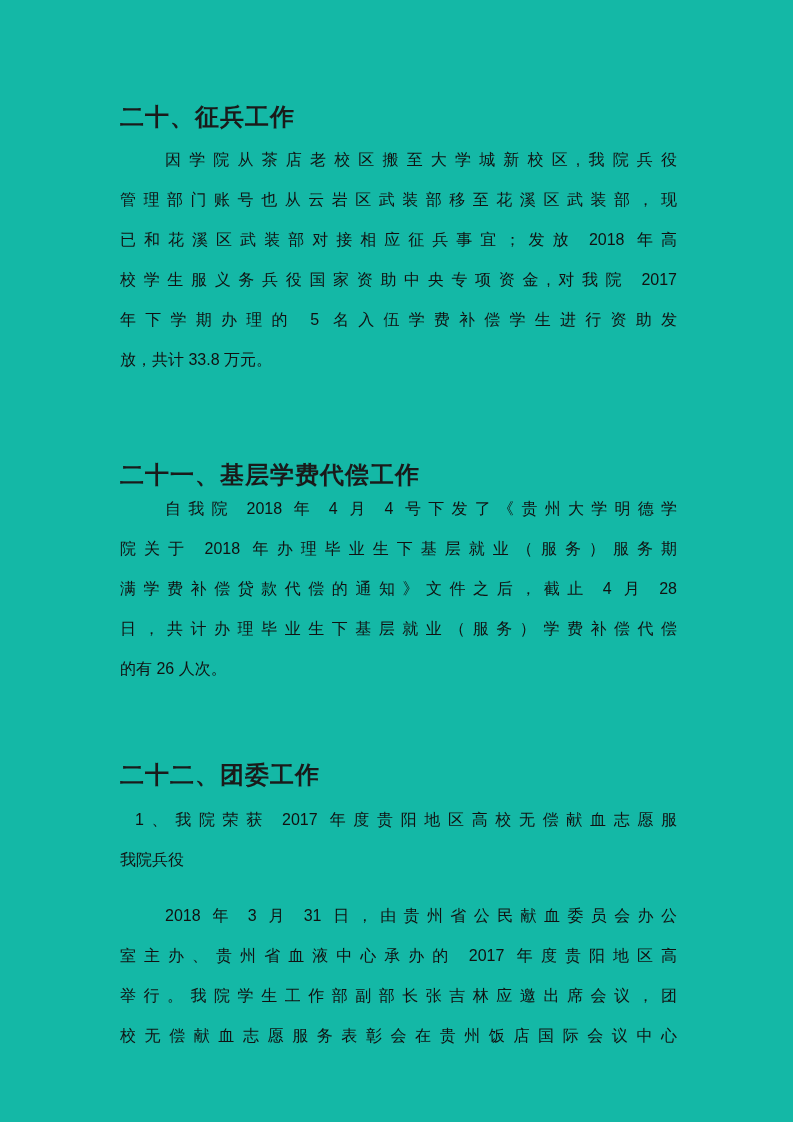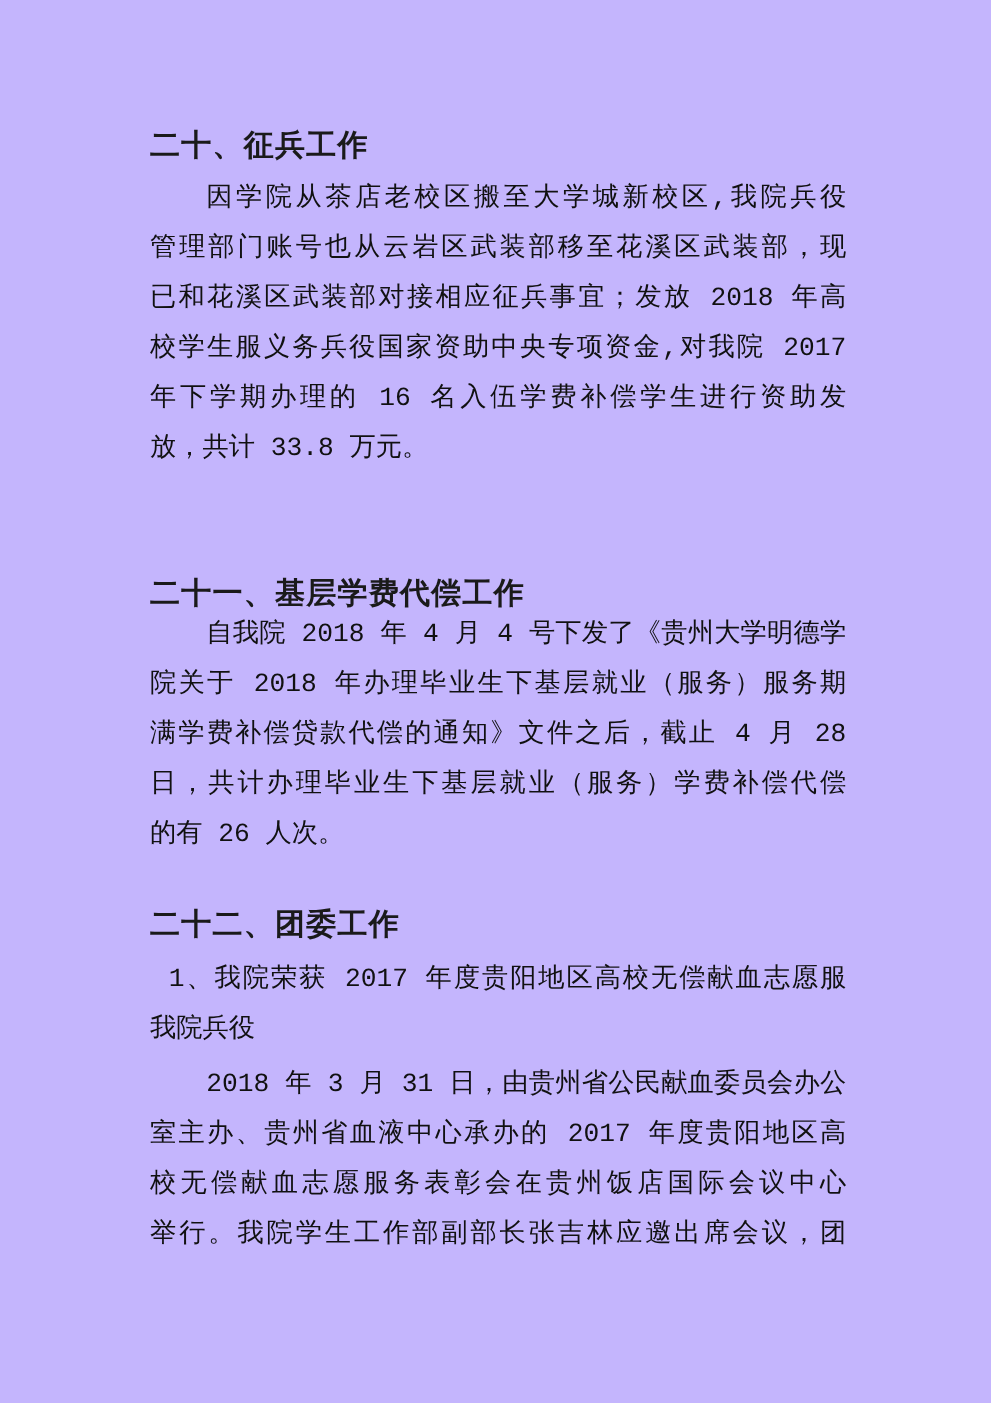--- a/index.html
+++ b/index.html
@@ -4,48 +4,48 @@
 <style>
   html, body {
     margin: 0;
     padding: 0;
     background: #ffffff;
   }
   .page {
     position: relative;
     width: 793px;
     height: 1122px;
-    background: #c4b5fd;
+    background: #14b8a6;
     box-sizing: border-box;
     padding: 103px 116px 0 120px;
     overflow: hidden;
     color: #000000;
   }
   .sec-heading {
     margin: 0;
     font-family: "Liberation Sans", "DejaVu Sans", sans-serif;
     font-weight: 700;
     font-size: 24px;
     line-height: 28px;
     color: #1a1a1a;
     letter-spacing: 1px;
     white-space: nowrap;
   }
   .sec-heading.h21 { margin-top: 81px; }
-  .sec-heading.h22 { margin-top: 37px; }
+  .sec-heading.h22 { margin-top: 72px; }
   .para {
     margin: 0;
-    font-family: Liberation Mono, monospace;
-    font-size: 21px;
+    font-family: Liberation Sans, sans-serif;
+    font-size: 16px;
     color: #111111;
   }
   .para.after-heading  { margin-top: 9px; }
   .para.after-heading2 { margin-top: 0; }
   .para.after-heading3 { margin-top: 11px; }
-  .para.flow { margin-top: 4px; }
+  .para.flow { margin-top: 16px; }
   .para .line {
     line-height: 40px;
     height: 40px;
     text-align: justify;
     text-align-last: left;
     text-justify: inter-character;
     overflow: hidden;
   }
   .para .line.fill {
     text-align-last: justify;
@@ -58,21 +58,21 @@
 
 <div class="page">
 
   <h2 class="sec-heading h20">二十、征兵工作</h2>
 
   <div class="para indent2 after-heading">
       <div class="line fill">因学院从茶店老校区搬至大学城新校区,我院兵役</div>
       <div class="line fill">管理部门账号也从云岩区武装部移至花溪区武装部，现</div>
       <div class="line fill">已和花溪区武装部对接相应征兵事宜；发放 2018 年高</div>
       <div class="line fill">校学生服义务兵役国家资助中央专项资金,对我院 2017</div>
-      <div class="line fill">年下学期办理的 16 名入伍学费补偿学生进行资助发</div>
+      <div class="line fill">年下学期办理的 5 名入伍学费补偿学生进行资助发</div>
       <div class="line">放，共计 33.8 万元。</div>
     </div>
 
   <h2 class="sec-heading h21">二十一、基层学费代偿工作</h2>
 
   <div class="para indent2 after-heading2">
       <div class="line fill">自我院 2018 年 4 月 4 号下发了《贵州大学明德学</div>
       <div class="line fill">院关于 2018 年办理毕业生下基层就业（服务）服务期</div>
       <div class="line fill">满学费补偿贷款代偿的通知》文件之后，截止 4 月 28</div>
       <div class="line fill">日，共计办理毕业生下基层就业（服务）学费补偿代偿</div>
@@ -82,17 +82,17 @@
   <h2 class="sec-heading h22">二十二、团委工作</h2>
 
   <div class="para indent1 after-heading3">
       <div class="line fill">1、我院荣获 2017 年度贵阳地区高校无偿献血志愿服</div>
       <div class="line">我院兵役</div>
     </div>
 
   <div class="para indent2 flow">
       <div class="line fill">2018 年 3 月 31 日，由贵州省公民献血委员会办公</div>
       <div class="line fill">室主办、贵州省血液中心承办的 2017 年度贵阳地区高</div>
+      <div class="line fill">举行。我院学生工作部副部长张吉林应邀出席会议，团</div>
       <div class="line fill">校无偿献血志愿服务表彰会在贵州饭店国际会议中心</div>
-      <div class="line fill">举行。我院学生工作部副部长张吉林应邀出席会议，团</div>
     </div>
 
 </div>
 
 </body></html>

